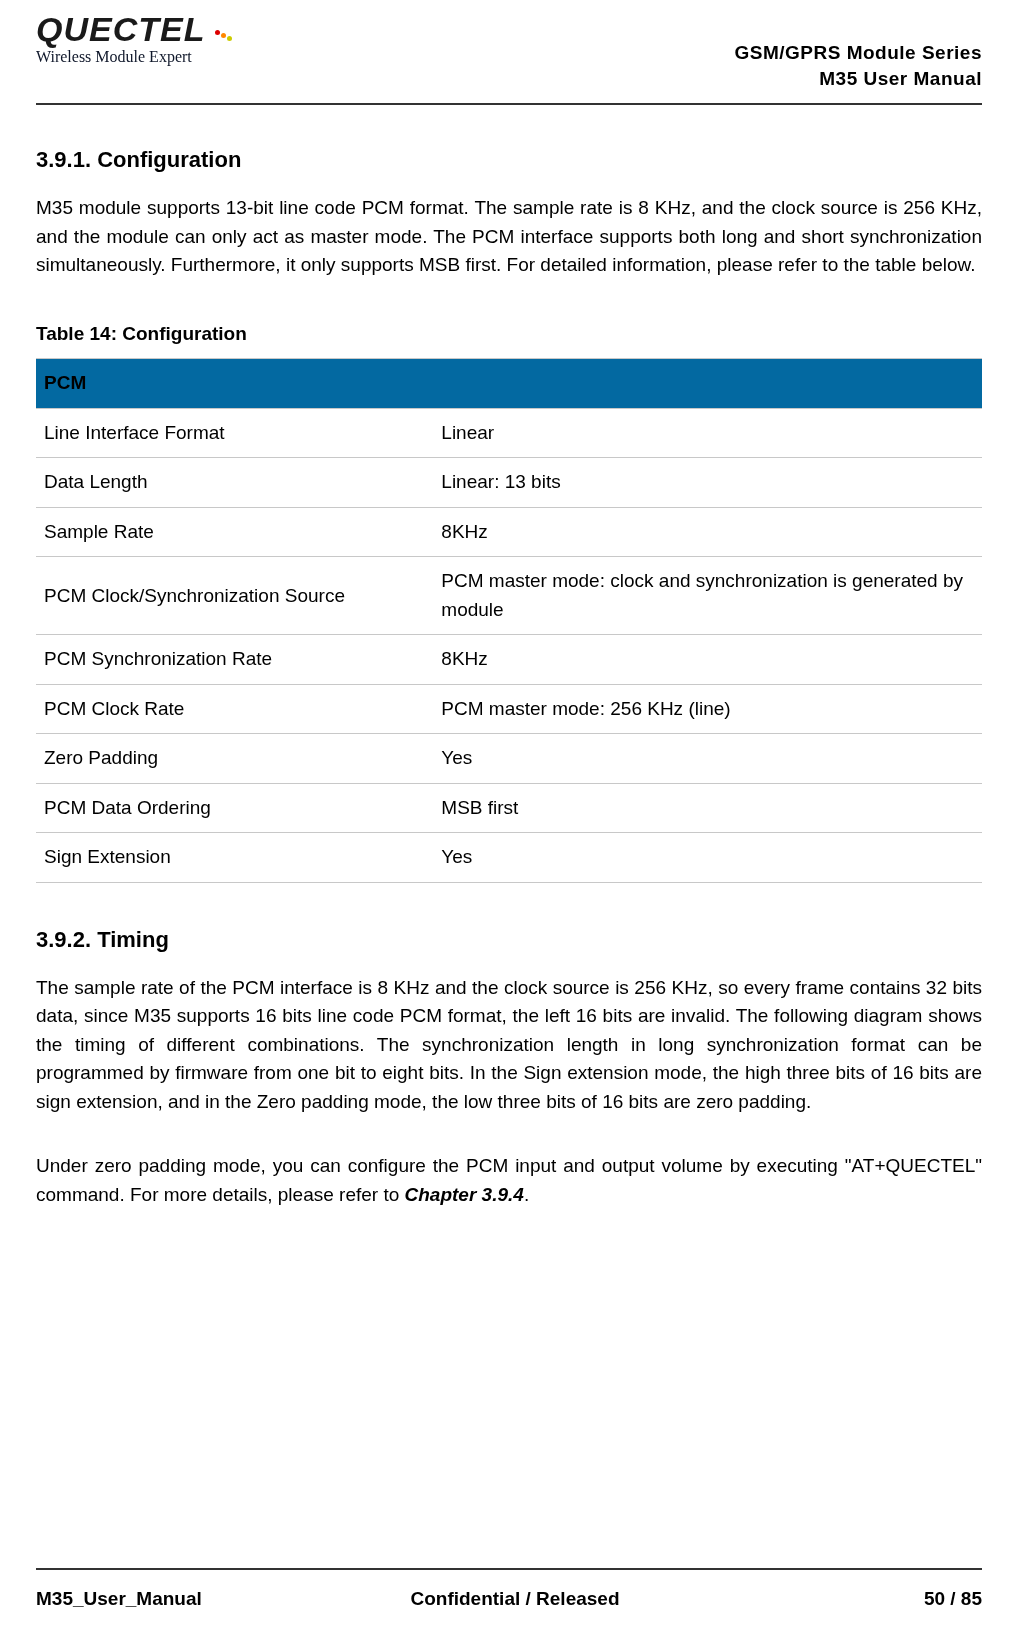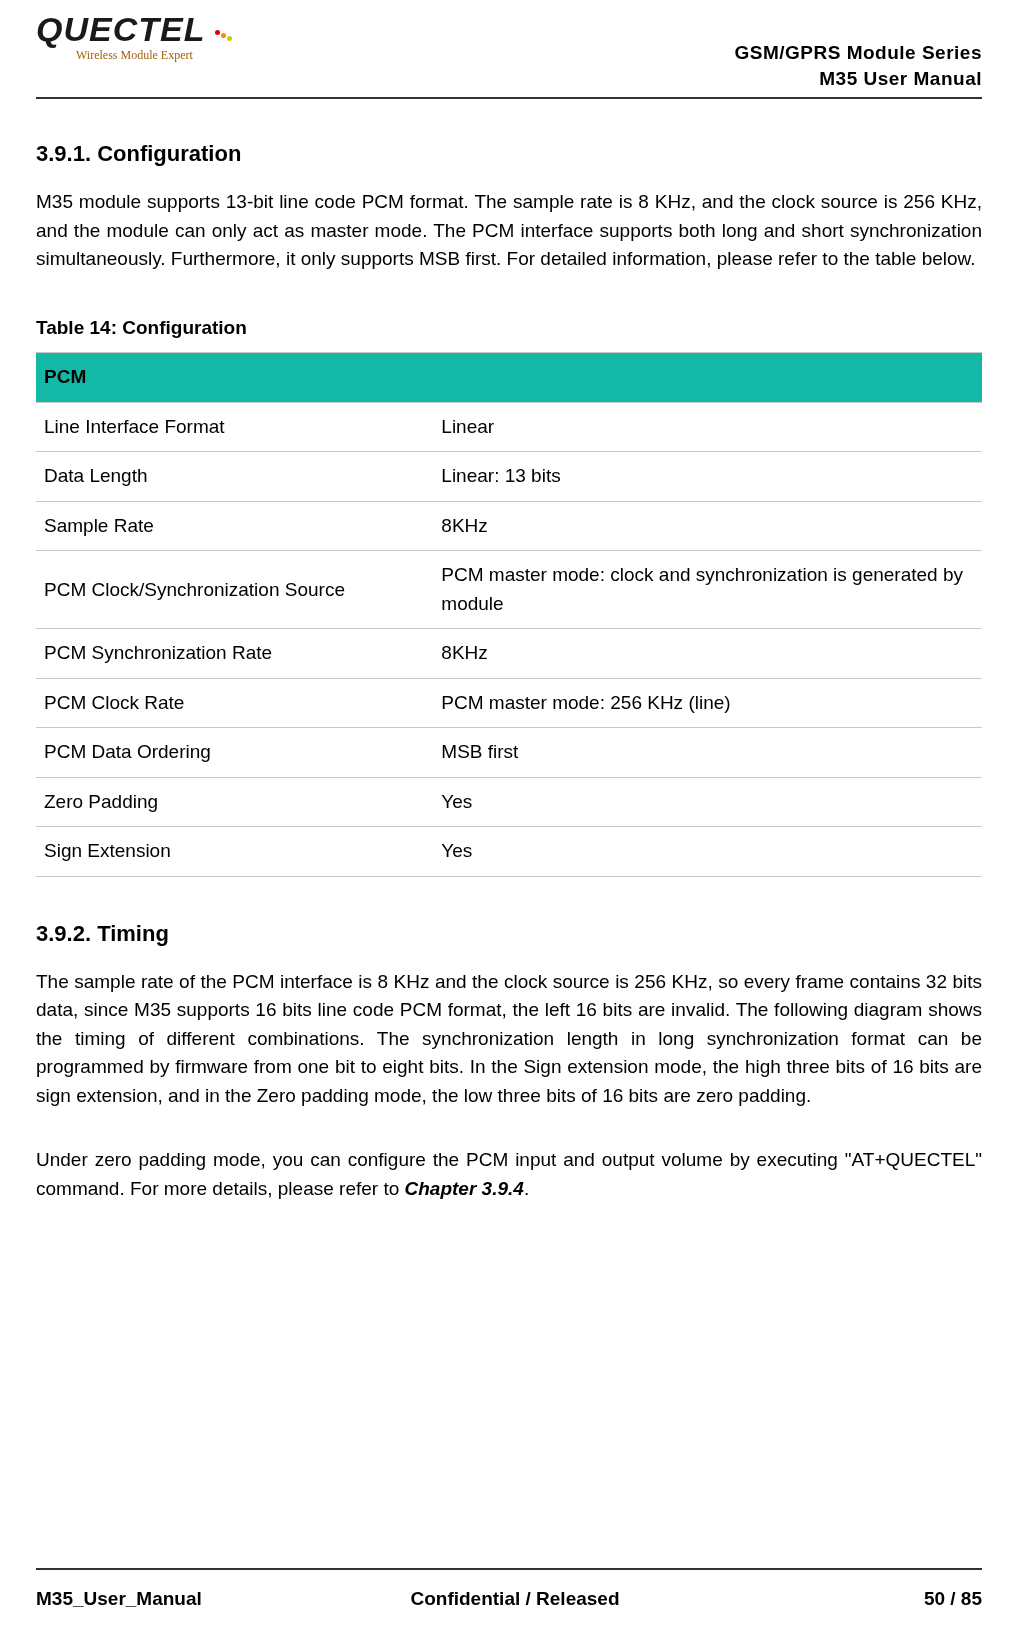--- a/index.html
+++ b/index.html
@@ -1,34 +1,34 @@
 <!DOCTYPE html>
 <html><head>
 <meta charset="utf-8">
 <style>
   * { box-sizing: border-box; margin: 0; padding: 0; }
   html, body { width: 1018px; background: #ffffff; font-family: Arial, Helvetica, sans-serif; color: #000000; }
   .page { width: 1018px; min-height: 1638px; padding: 0 36px; position: relative; }
-  .header { display: flex; justify-content: space-between; align-items: flex-start; padding-top: 12px; border-bottom: 2px solid #333; padding-bottom: 6px; margin-bottom: 38px; }
+  .header { display: flex; justify-content: space-between; align-items: flex-start; padding-top: 12px; border-bottom: 2px solid #333; padding-bottom: 12px; margin-bottom: 38px; }
   .logo-block { display: flex; flex-direction: column; }
   .logo-main { font-family: Arial, sans-serif; font-weight: 900; font-style: italic; font-size: 34px; letter-spacing: 1px; color: #1a1a1a; line-height: 1; }
-  .logo-sub { font-family: "Times New Roman", serif; font-size: 12px; color: #a16207; margin-top: 2px; margin-left: 40px;}
+  .logo-sub { font-family: "Times New Roman", serif; font-size: 16px; color: #0f172a; margin-top: 2px; }
   .logo-dots { display:inline-block; margin-left:4px; }
   .logo-dots .d { display:inline-block; width:5px; height:5px; background:#d00; border-radius:50%; margin-left:1px; vertical-align: top; margin-top:3px;}
   .logo-dots .d:nth-child(2){ background:#f80; margin-top:6px;}
   .logo-dots .d:nth-child(3){ background:#cc0; margin-top:9px;}
   .hdr-right { text-align: right; font-weight: bold; font-size: 19px; line-height: 1.35; letter-spacing: 0.5px; margin-top: 28px;}
   .content { font-size: 19px; line-height: 1.5; }
   .h3 { font-size: 22px; font-weight: bold; margin-bottom: 18px; }
   .para { text-align: justify; margin-bottom: 40px; }
   .para-last { text-align: justify; margin-bottom: 36px; }
   .table-caption { font-weight: bold; font-size: 19px; margin-bottom: 10px; margin-top: 2px;}
   .tbl { width: 100%; border-collapse: collapse; margin-bottom: 40px; }
   .tbl td, .tbl th { padding: 10px 8px; text-align: left; vertical-align: middle; border-bottom: 1px solid #c8c8c8; font-size: 19px; font-weight: normal;}
-  .tbl .thead td { background: #14b8a6; font-weight: bold; border-top: 1px solid #c8c8c8;}
+  .tbl .thead td { background: #0369a1; font-weight: bold; border-top: 1px solid #c8c8c8;}
   .tbl .col1 { width: 42%; }
   .tbl .col2 { width: 58%; }
   .just { text-align: justify; }
   .ref { font-weight: bold; font-style: italic; }
   .footer { position: absolute; bottom: 28px; left: 36px; right: 36px; border-top: 2px solid #333; padding-top: 18px; font-weight: bold; font-size: 19px; display:flex; justify-content: space-between;}
   .footer .mid { position:absolute; left:12px; right:0; text-align:center; }
   .footer .lft, .footer .rgt { position: relative; z-index:1; }
 </style>
 </head>
 <body>
@@ -78,26 +78,26 @@
           </tr>
       <tr>
             <td class="col1">PCM Synchronization Rate</td>
             <td class="col2">8KHz</td>
           </tr>
       <tr>
             <td class="col1">PCM Clock Rate</td>
             <td class="col2">PCM master mode: 256 KHz (line)</td>
           </tr>
       <tr>
+            <td class="col1">Zero Padding</td>
+            <td class="col2">Yes</td>
+          </tr>
+      <tr>
             <td class="col1">PCM Data Ordering</td>
             <td class="col2">MSB first</td>
-          </tr>
-      <tr>
-            <td class="col1">Zero Padding</td>
-            <td class="col2">Yes</td>
           </tr>
       <tr>
             <td class="col1">Sign Extension</td>
             <td class="col2">Yes</td>
           </tr>
     </tbody>
       </table>
 
     <div class="h3">3.9.2.  Timing</div>
     <div class="para-last">The sample rate of the PCM interface is 8 KHz and the clock source is 256 KHz, so every frame contains 32 bits data, since M35 supports 16 bits line code PCM format, the left 16 bits are invalid. The following diagram shows the timing of different combinations. The synchronization length in long synchronization format can be programmed by firmware from one bit to eight bits. In the Sign extension mode, the high three bits of 16 bits are sign extension, and in the Zero padding mode, the low three bits of 16 bits are zero padding.</div>

